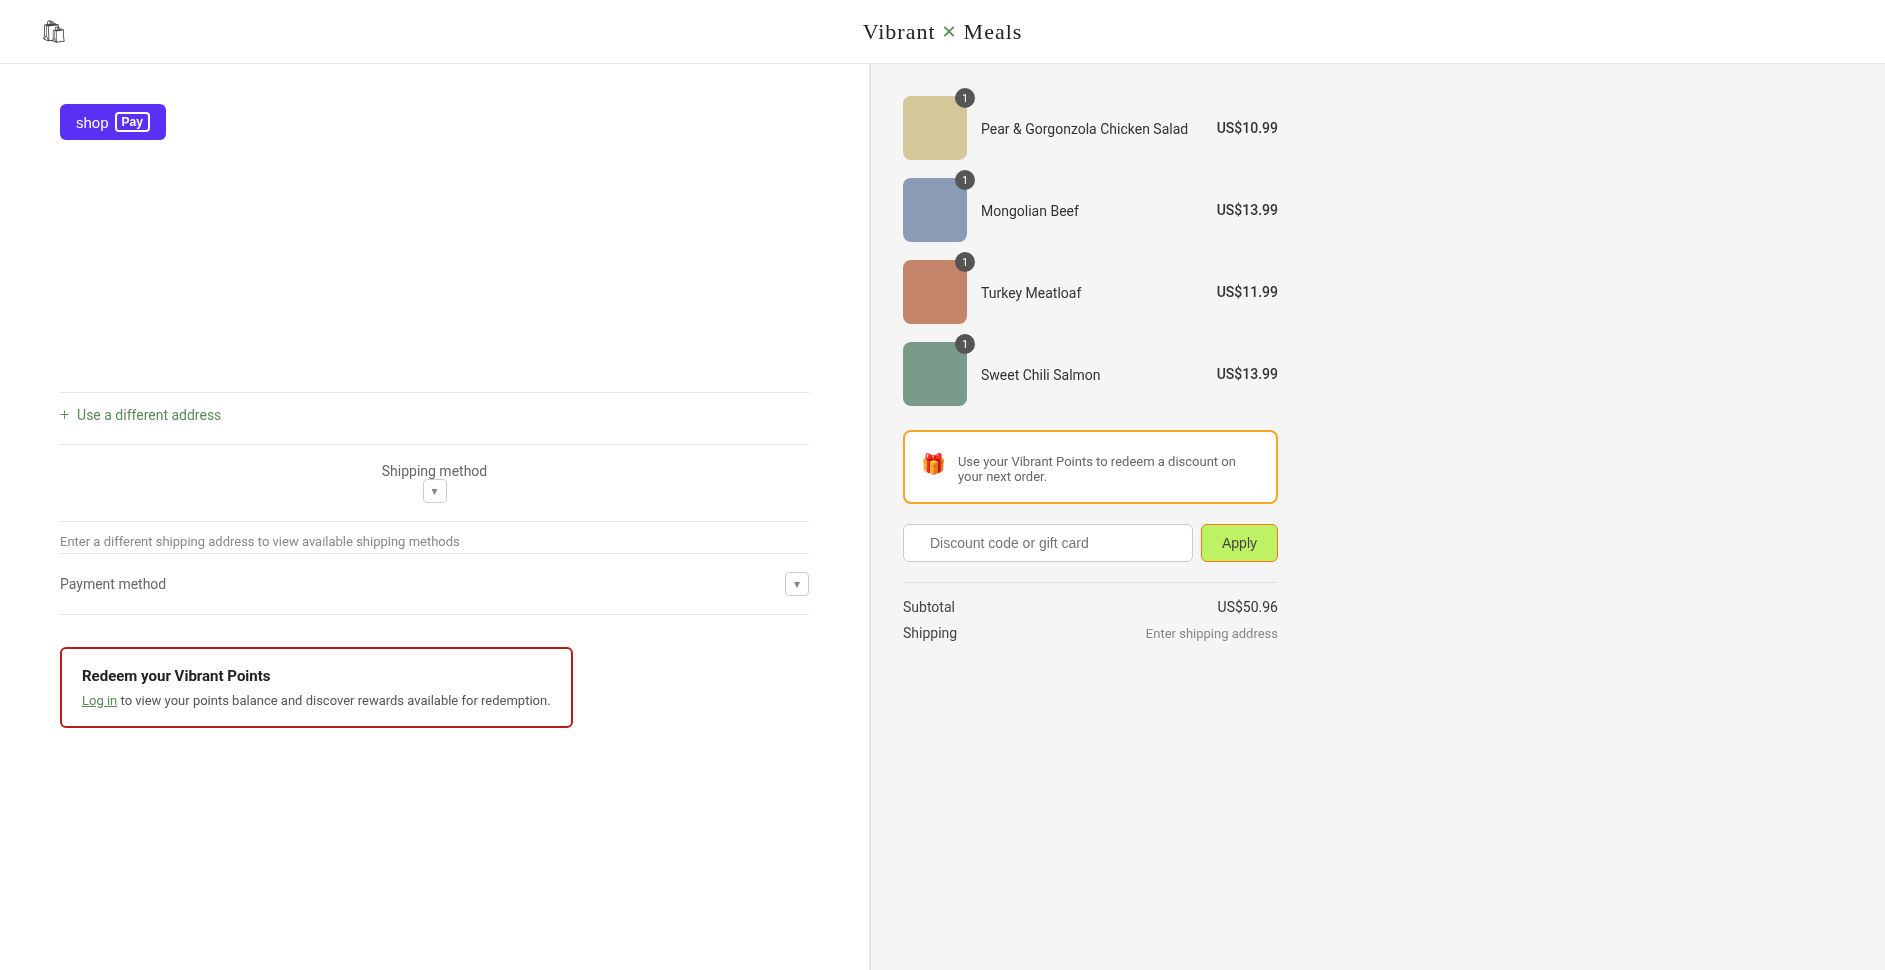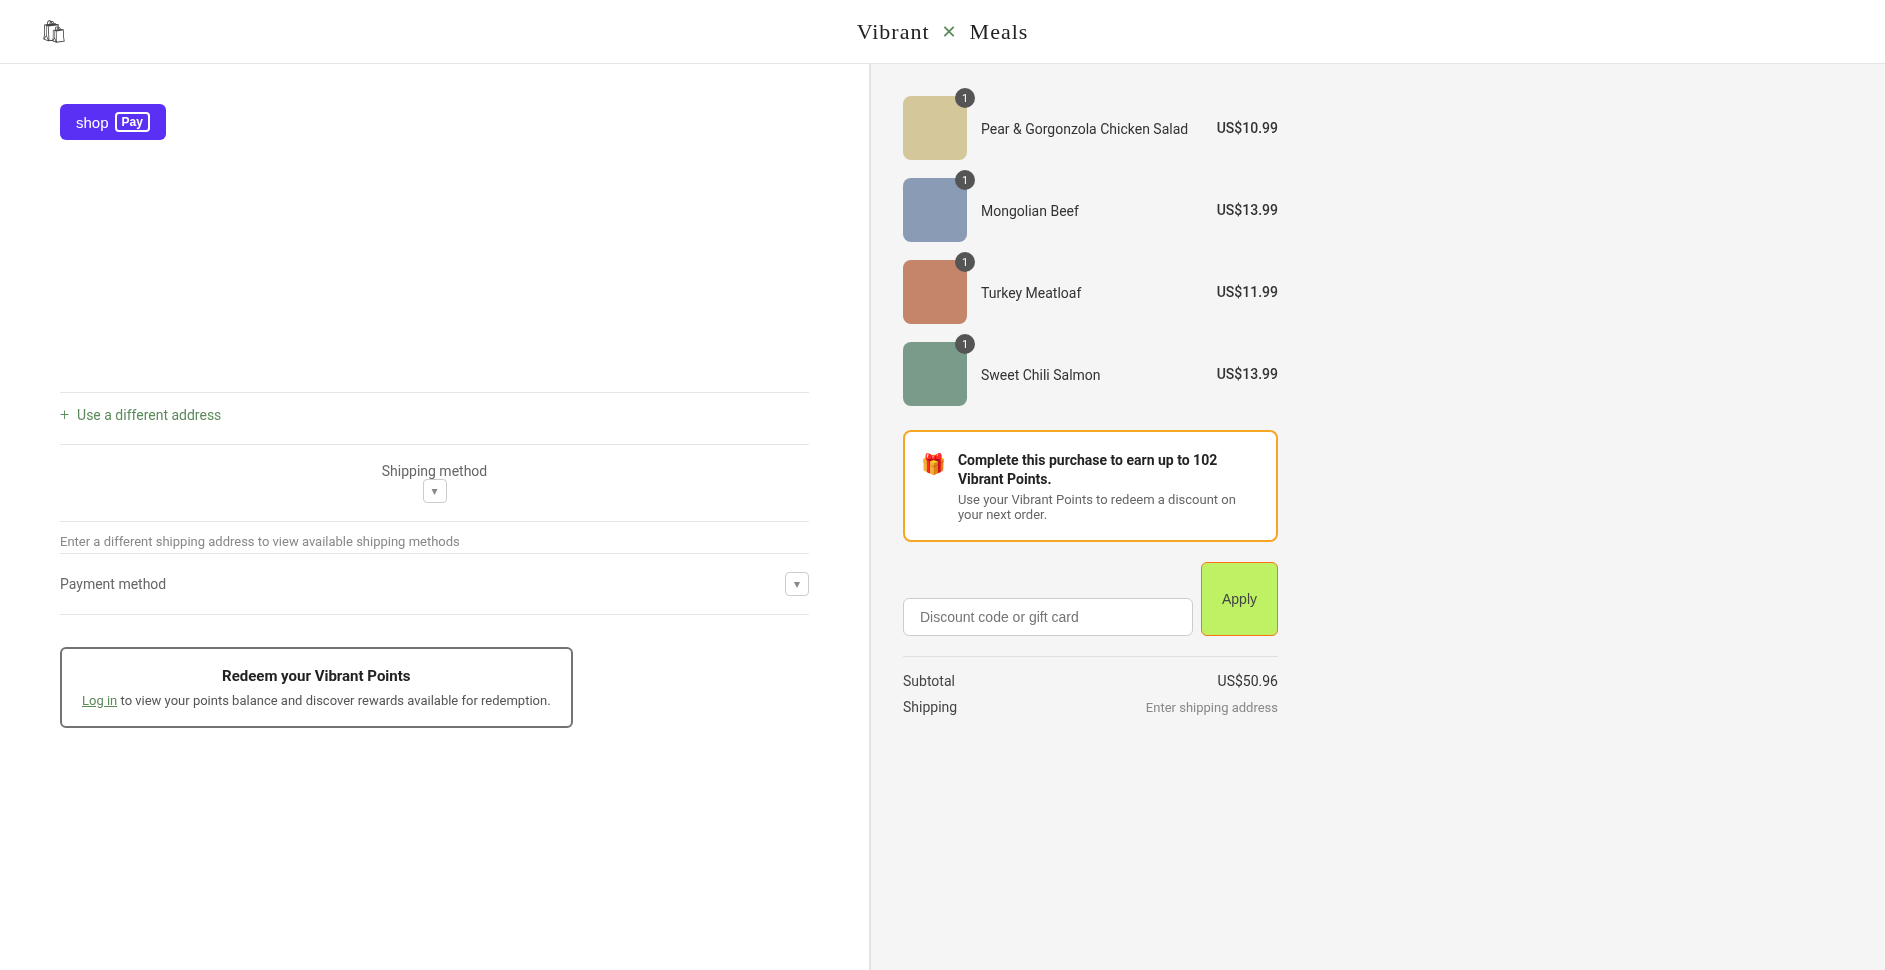--- a/index.html
+++ b/index.html
@@ -26,21 +26,21 @@
       font-size: 22px;
       color: #444;
     }
     .header-logo {
       font-family: Georgia, serif;
       font-size: 22px;
       color: #222;
       letter-spacing: 1px;
       display: flex;
       align-items: center;
-      gap: 12px;
+      gap: 6px;
     }
     .logo-leaf {
       color: #5a8a5a;
       font-size: 18px;
     }
 
     
     .main-layout {
       display: flex;
       min-height: calc(970px - 64px);
@@ -152,26 +152,25 @@
       display: flex;
       align-items: center;
       justify-content: space-between;
       padding: 18px 0;
       border-bottom: 1px solid #e5e5e5;
       cursor: pointer;
     }
 
     
     .redeem-box {
-      border: 2px solid #737373;
+      border: 2px solid #b91c1c;
       border-radius: 6px;
       padding: 18px 20px;
       margin-top: 32px;
       display: inline-block;
-      text-align: center;
     }
     .redeem-title {
       font-size: 15px;
       font-weight: 700;
       color: #222;
     }
     .redeem-subtitle {
       font-size: 13px;
       color: #555;
       margin-top: 8px;
@@ -278,26 +277,25 @@
     
     .discount-row {
       display: flex;
       gap: 8px;
       margin-bottom: 20px;
     }
     .discount-input {
       flex: 1;
       border: 1px solid #ccc;
       border-radius: 6px;
-      padding: 10px 16px;
+      padding: 10px 26px;
       font-size: 14px;
       color: #999;
       background: #fff;
       outline: none;
-      margin-top: 36px;
     }
     .apply-btn {
       background: #bef264;
       border: 1px solid #f97316;
       border-radius: 6px;
       padding: 10px 20px;
       font-size: 14px;
       color: #444;
       cursor: pointer;
       font-weight: 500;
@@ -449,21 +447,20 @@
       <div class="item-info">
         <span class="item-name">Sweet Chili Salmon</span>
       </div>
       <span class="item-price">US$13.99</span>
     </div>
       </div>
 
     <div class="vibrant-box">
       <span class="gift-icon">🎁</span>
       <div class="vibrant-text">
-        <strong>Complete this purchase to earn up to 102 Vibrant Points.</strong>
         <p>Use your Vibrant Points to redeem a discount on your next order.</p>
       </div>
     </div>
 
     <div class="discount-row">
       <input class="discount-input" type="text" placeholder="Discount code or gift card" style="">
       <button class="apply-btn">Apply</button>
     </div>
 
     <div class="totals">

